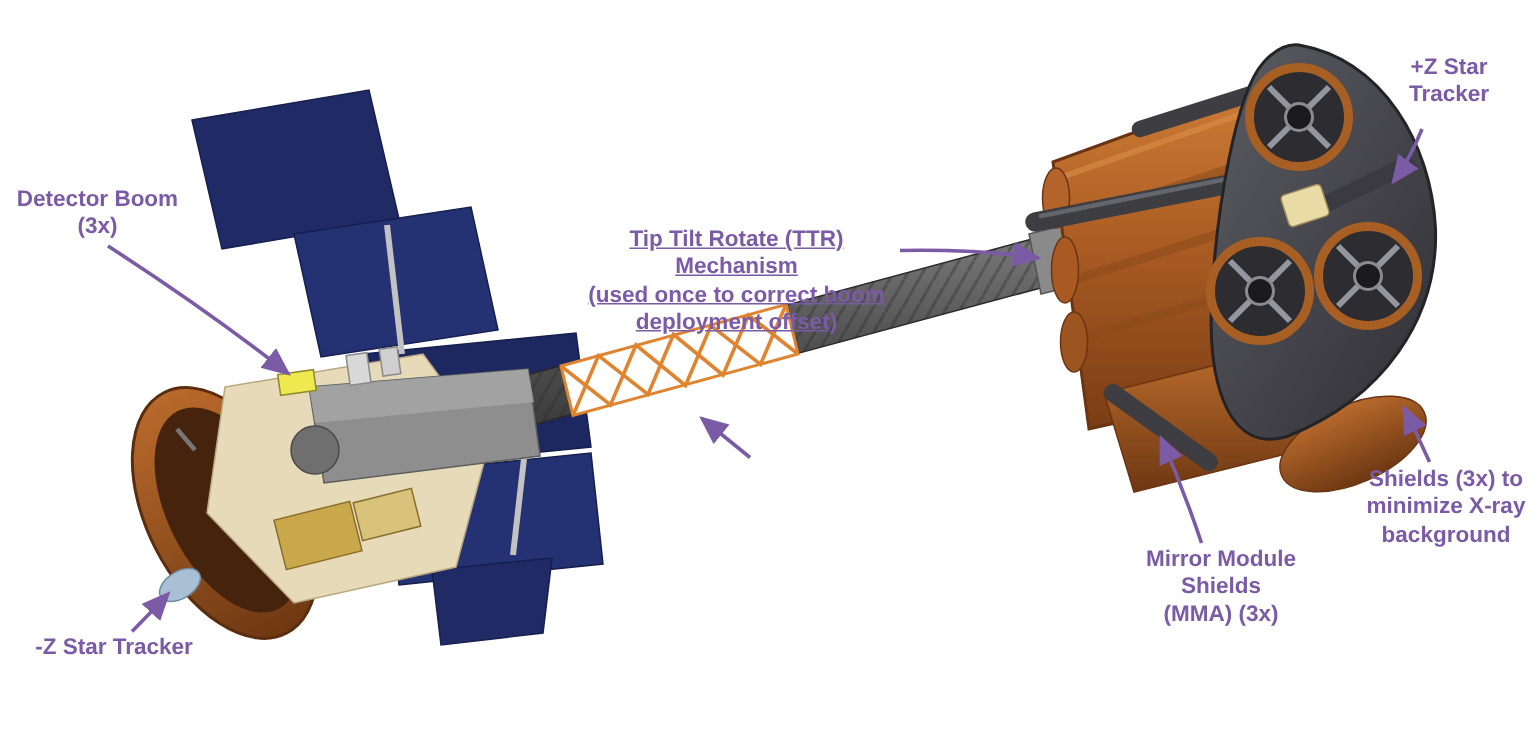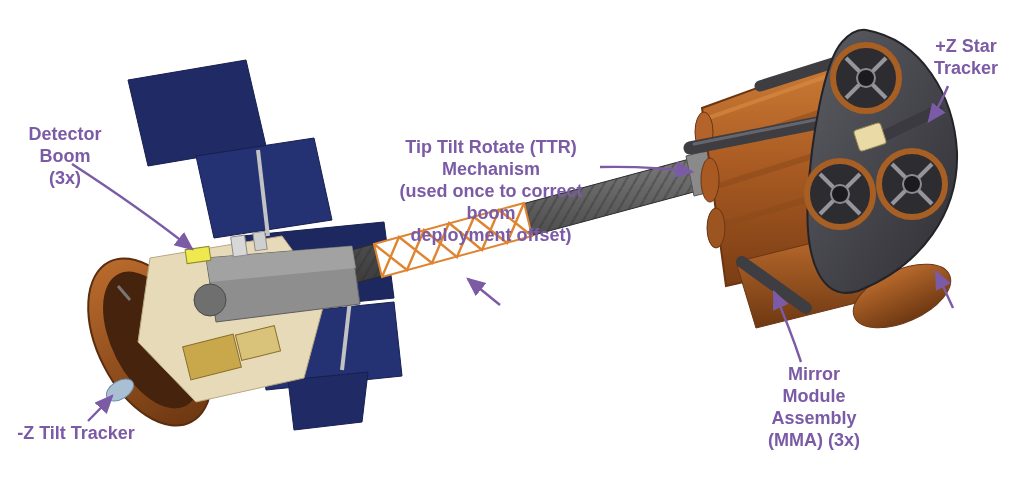--- a/index.html
+++ b/index.html
@@ -2,25 +2,25 @@
 <html><head>
 <meta charset="utf-8">
 <style>
   html,body { margin:0; padding:0; background:#ffffff; }
   .stage {
     position:relative; width:1024px; height:493px; background:#ffffff;
     font-family:"Liberation Sans", sans-serif; overflow:hidden;
   }
   .stage svg { position:absolute; left:0; top:0; }
   .label {
-    position:absolute; color:#7b5aa6; font-size:18px; font-weight:600;
+    position:absolute; color:#7b5aa6; font-size:15px; font-weight:600;
     line-height:1.22; text-align:center; white-space:pre-line;
   }
   #lbl-detector { left:6px;   top:124px; width:118px; }
-  #lbl-ttr      { left:380px; top:137px; width:222px; }
+  #lbl-ttr      { left:380px; top:151px; width:222px;text-decoration:underline; }
   #lbl-plusz    { left:920px; top:36px;  width:92px;  }
   #lbl-boom     { left:494px; top:294px; width:192px; }
   #lbl-mma      { left:758px; top:364px; width:112px; }
   #lbl-shields  { left:910px; top:311px; width:108px; }
   #lbl-minusz   { left:14px;  top:423px; width:124px; }
 </style>
 </head>
 <body>
 
 <div class="stage">
@@ -141,17 +141,20 @@
 </svg>
 
 <div class="label" id="lbl-detector">Detector Boom
 (3x)</div>
 <div class="label" id="lbl-ttr">Tip Tilt Rotate (TTR) Mechanism
 (used once to correct boom
 deployment offset)</div>
 <div class="label" id="lbl-plusz">+Z Star
 Tracker</div>
 <div class="label" id="lbl-mma">Mirror Module
-Assembly
+Shields
 (MMA) (3x)</div>
-<div class="label" id="lbl-minusz">-Z Tilt Tracker</div>
+<div class="label" id="lbl-shields">Shields (3x) to
+minimize X-ray
+background</div>
+<div class="label" id="lbl-minusz">-Z Star Tracker</div>
 
 </div>
 
 </body></html>

